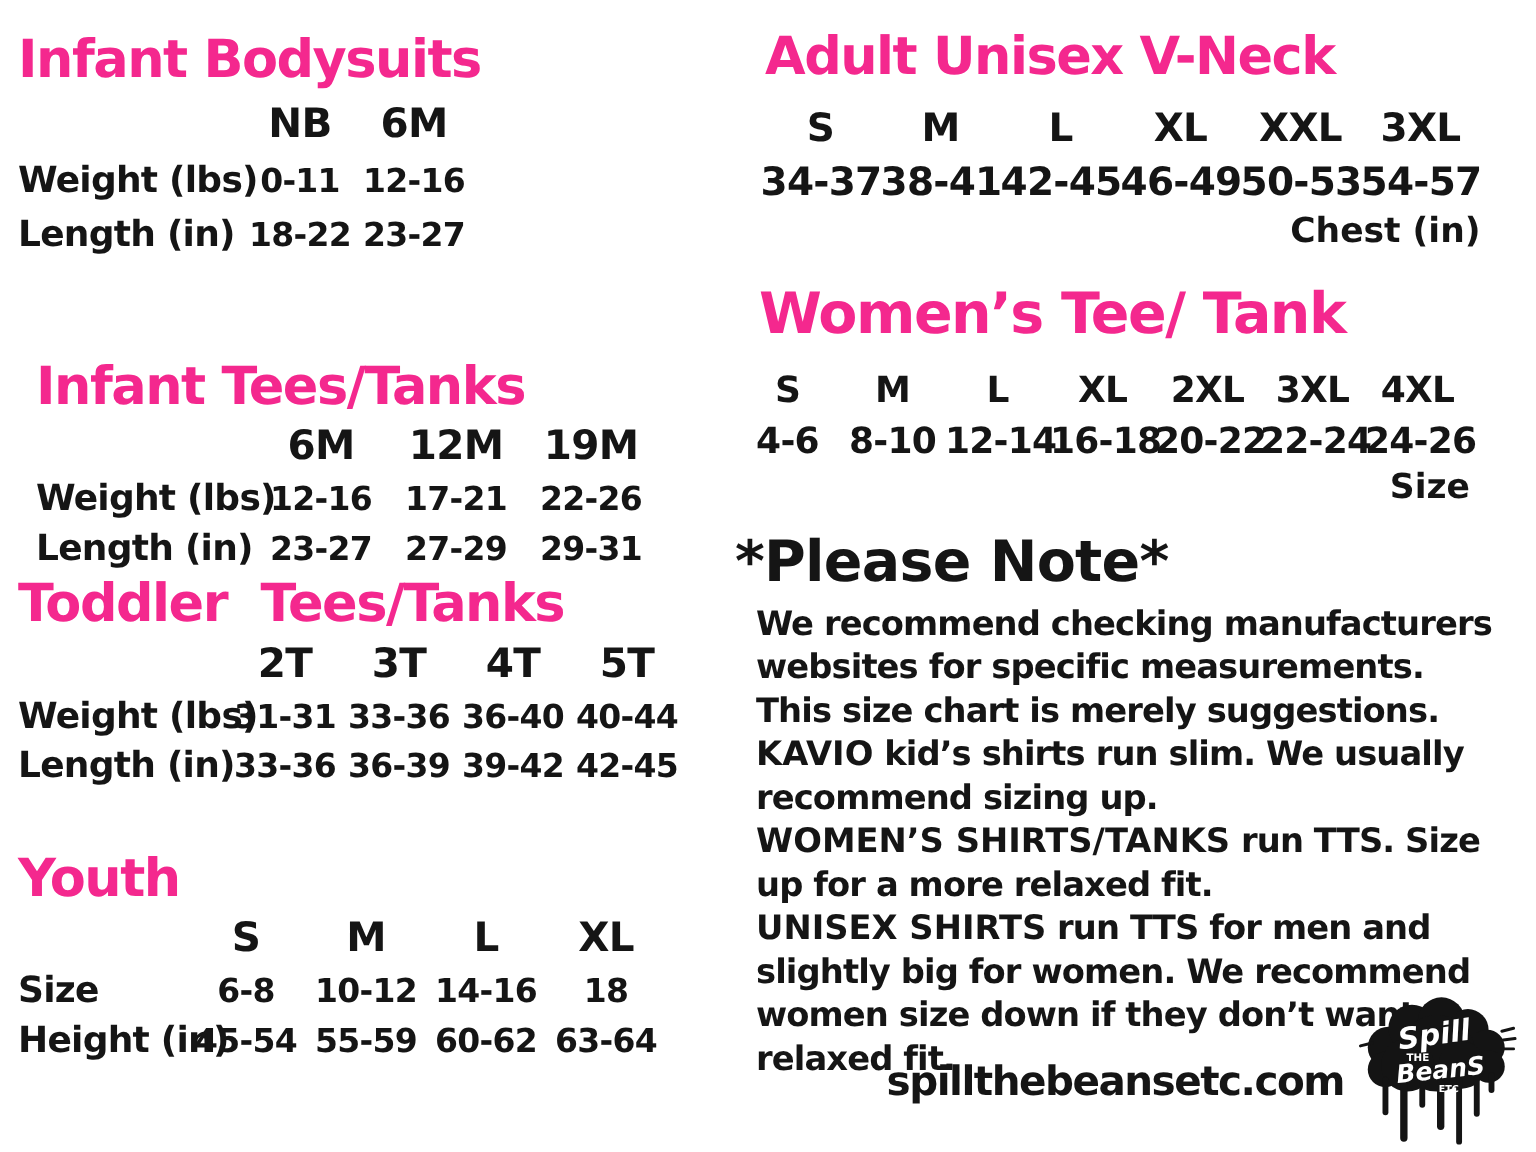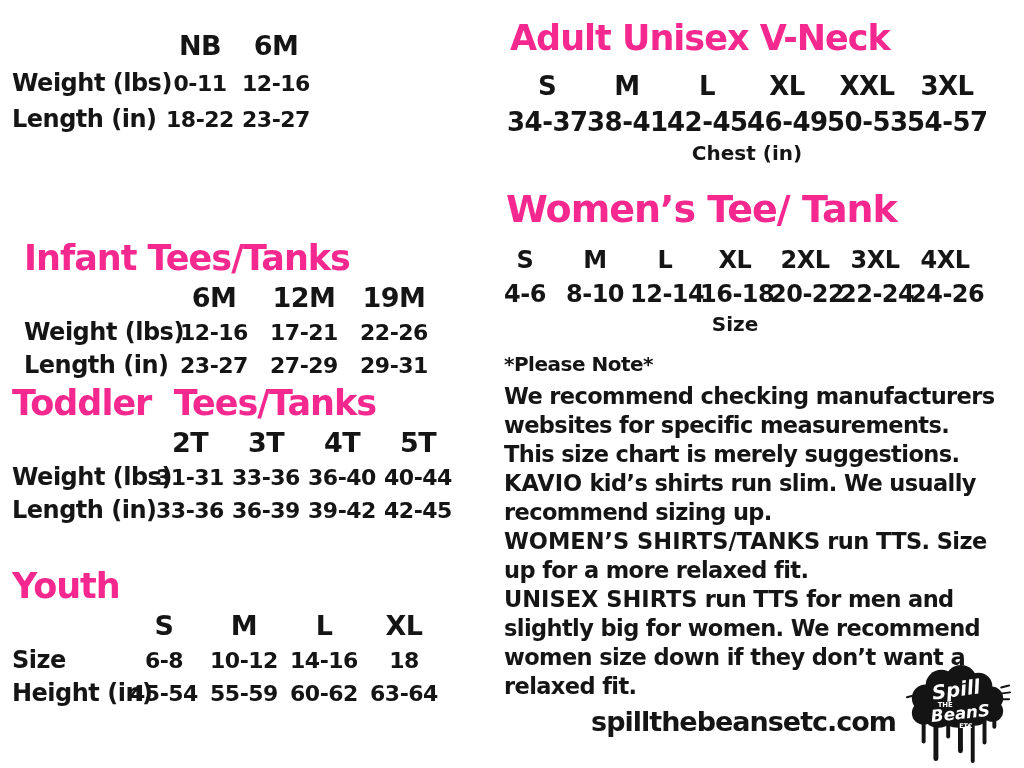--- a/index.html
+++ b/index.html
@@ -30,40 +30,41 @@
   .s4 .label{width:112px;} .s4 .cell:not(.label){width:80px;}
   .s4 .hdr{margin-top:2px;} .s4 .row{margin-top:5px;}
 
   
   .s5 .cell{width:80px;font-size:26px;}
   .s5 .grid{margin-left:19px;margin-top:8px;}
   .s5 .row{margin-top:6px;}
   .s6 .cell{width:70px;font-size:24px;}
   .s6 .grid{margin-left:2px;margin-top:10px;}
   .s6 .row{margin-top:6px;}
-  .caption{font-weight:bold;font-size:20px;text-align:center;margin-top:4px;}
+  .caption{font-weight:bold;font-size:23px;text-align:right;margin-top:4px;}
 
   
-  .note-title{font-size:20px;font-weight:bold;margin:0 0 6px 16px;letter-spacing:-0.5px;}
+  .note-title{font-size:38px;font-weight:bold;margin:0 0 6px 2px;letter-spacing:-0.5px;}
   .note-body{margin-left:16px;width:520px;font-size:22.5px;font-weight:bold;line-height:29px;letter-spacing:-0.6px;}
   .note-body p{margin:0;}
   .kw{letter-spacing:0;}
 
   .website{
     position:absolute;top:706px;right:128px;
     font-size:27px;font-weight:bold;letter-spacing:-1px;
   }
   .logo{position:absolute;top:660px;right:12px;width:108px;height:106px;}
 </style>
 </head>
 <body>
 
 <div id="canvas">
 
   <section class="s1" style="left:12px;top:22px;">
+    <h2 class="pink-title">Infant Bodysuits</h2>
     <div class="grid">
       <div class="row hdr">
         <div class="cell label"></div>
         <div class="cell">NB</div>
         <div class="cell">6M</div>
       </div>
       <div class="row">
         <div class="cell label">Weight (lbs)</div>
         <div class="cell val">0-11</div>
         <div class="cell val">12-16</div>

